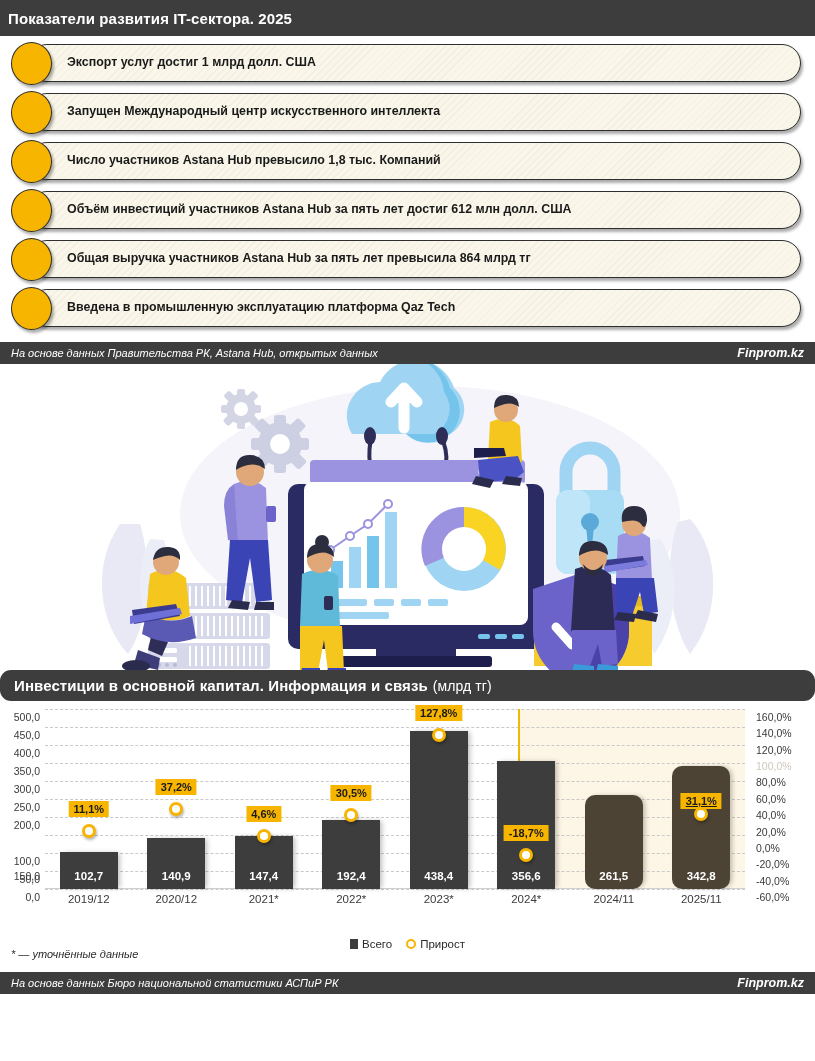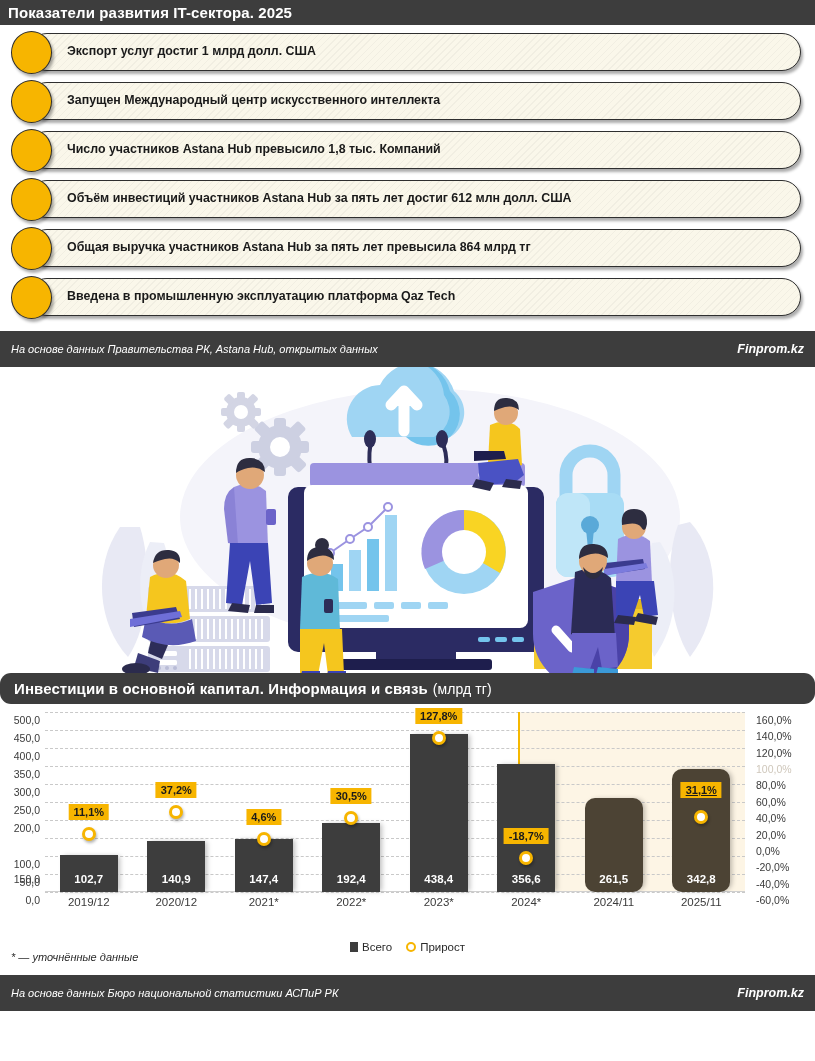--- a/index.html
+++ b/index.html
@@ -16,21 +16,21 @@
   
   .bar-title {
     background: #3d3d3d;
     color: #ffffff;
     font-weight: bold;
     display: flex;
     align-items: center;
     padding-left: 14px;
     letter-spacing: .1px;
   }
-  #header-top { height: 25px; font-size: 15px; padding-left: 8px; }
+  #header-top { height: 36px; font-size: 15px; padding-left: 8px; }
   #chart-header { height: 31px; font-size: 15px; border-radius: 11px; }
   #chart-header .unit { font-weight: normal; font-size: 14px; margin-left:5px; }
 
   
   .list-zone {
     position: relative;
     padding: 8px 10px 4px 10px;
     background: #ffffff;
   }
   .list-item {
@@ -65,27 +65,27 @@
     margin-left: 38px;
     font-size: 12.4px;
     font-weight: bold;
     color: #1a1a1a;
     line-height: 1.1;
     white-space: nowrap;
   }
 
   
   .source-strip {
-    height: 16px;
+    height: 22px;
     background: #3d3d3d;
     color: #ffffff;
     display: flex;
     align-items: center;
     justify-content: space-between;
-    padding: 18px 11px;
+    padding: 8px 11px;
     font-size: 11px;
     font-style: italic;
   }
   .source-strip .brand { font-weight: bold; font-style: italic; font-size: 12.5px; }
 
   
   .illustration {
     position: relative;
     width: 815px;
     height: 306px;
@@ -582,21 +582,21 @@
           <div class="slot">
             <div class="bar tinted" style="height: 94.14px;">
               <div class="bval">261,5</div>
             </div>
           </div>
           <div class="slot">
             <div class="bar tinted" style="height: 123.408px;">
               <div class="bval">342,8</div>
             </div>
             <div class="marker" style="top: 98.4636px;"></div>
-            <div class="pctlabel" style="top: 70px; text-decoration: underline;">31,1%</div>
+            <div class="pctlabel" style="top: 84px; text-decoration: underline;">31,1%</div>
           </div>
         </div>
     </div>
 
     <div class="xlabels" id="xlabels">
         <div>2019/12</div>
         <div>2020/12</div>
         <div>2021*</div>
         <div>2022*</div>
         <div>2023*</div>

